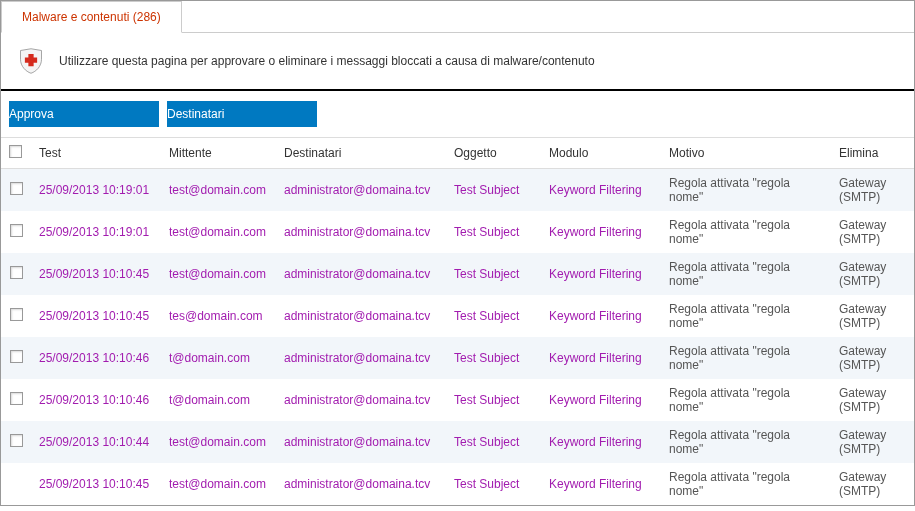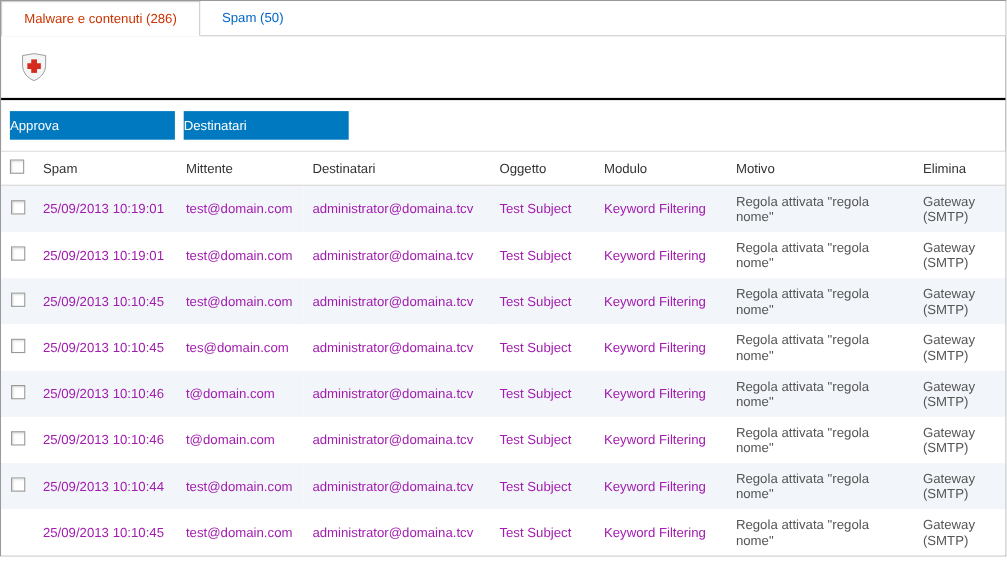--- a/index.html
+++ b/index.html
@@ -30,43 +30,43 @@
 .col-mot { width: 170px; }
 .col-orig { width: auto; }
 </style>
 </head>
 <body>
 
 <div class="container">
 
   <div class="tabs">
     <div class="tab active">Malware e contenuti (286)</div>
-    <div class="tab">Spam (50)</div>
   </div>
 
   <div class="info-bar">
     <span class="info-icon">
       <svg viewBox="0 0 32 32">
         <path d="M4 4 L16 2 L28 4 L28 14 C28 22 22 28 16 30 C10 28 4 22 4 14 Z" fill="#f5f5f5" stroke="#999" stroke-width="1"></path>
         <rect x="13" y="8" width="6" height="14" fill="#d52b1e"></rect>
         <rect x="9" y="12" width="14" height="6" fill="#d52b1e"></rect>
       </svg>
     </span>
+    <span class="info-text">Utilizzare questa pagina per approvare o eliminare i messaggi bloccati a causa di malware/contenuto</span>
   </div>
 
   <div class="actions">
     <button class="btn">Approva</button>
     <button class="btn">Destinatari</button>
   </div>
 
   <table class="grid">
     <thead>
       <tr>
         <th class="col-chk"><span class="chk"></span></th>
-        <th class="col-data">Spam</th>
+        <th class="col-data">Test</th>
         <th class="col-mit">Mittente</th>
         <th class="col-dest">Destinatari</th>
         <th class="col-ogg">Oggetto</th>
         <th class="col-mod">Modulo</th>
         <th class="col-mot">Motivo</th>
         <th class="col-orig">Elimina</th>
       </tr>
     </thead>
     <tbody id="grid-body">
         <tr>

